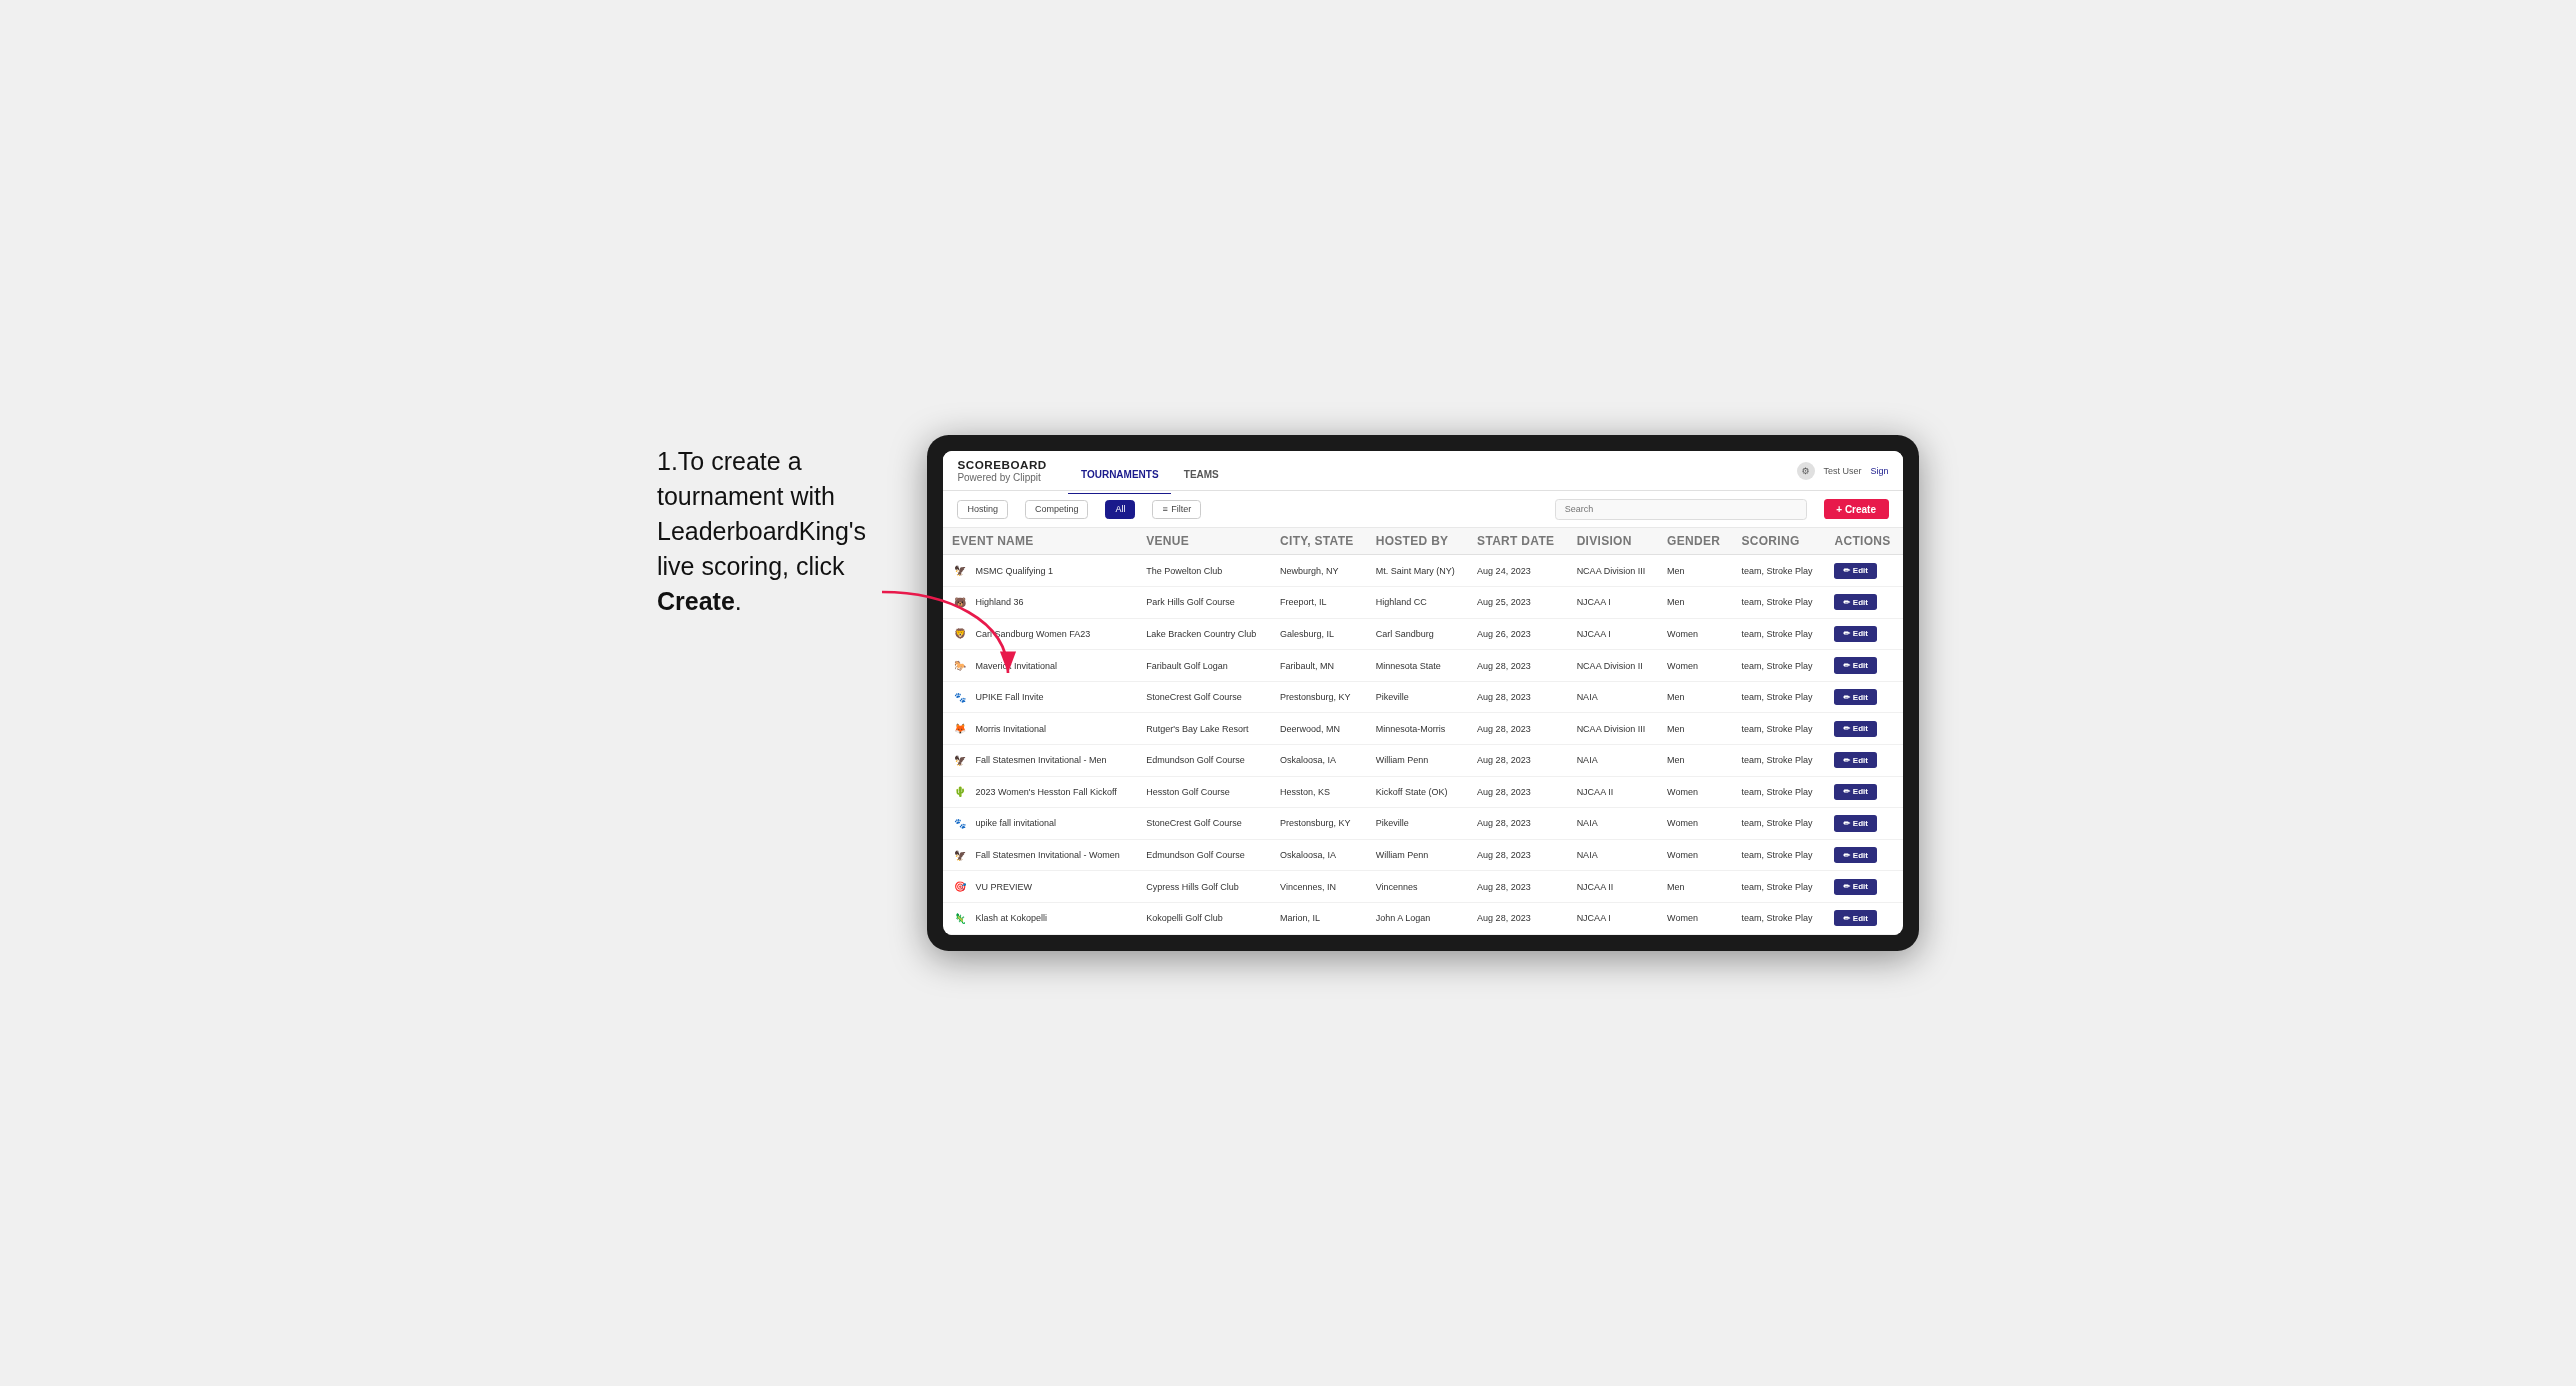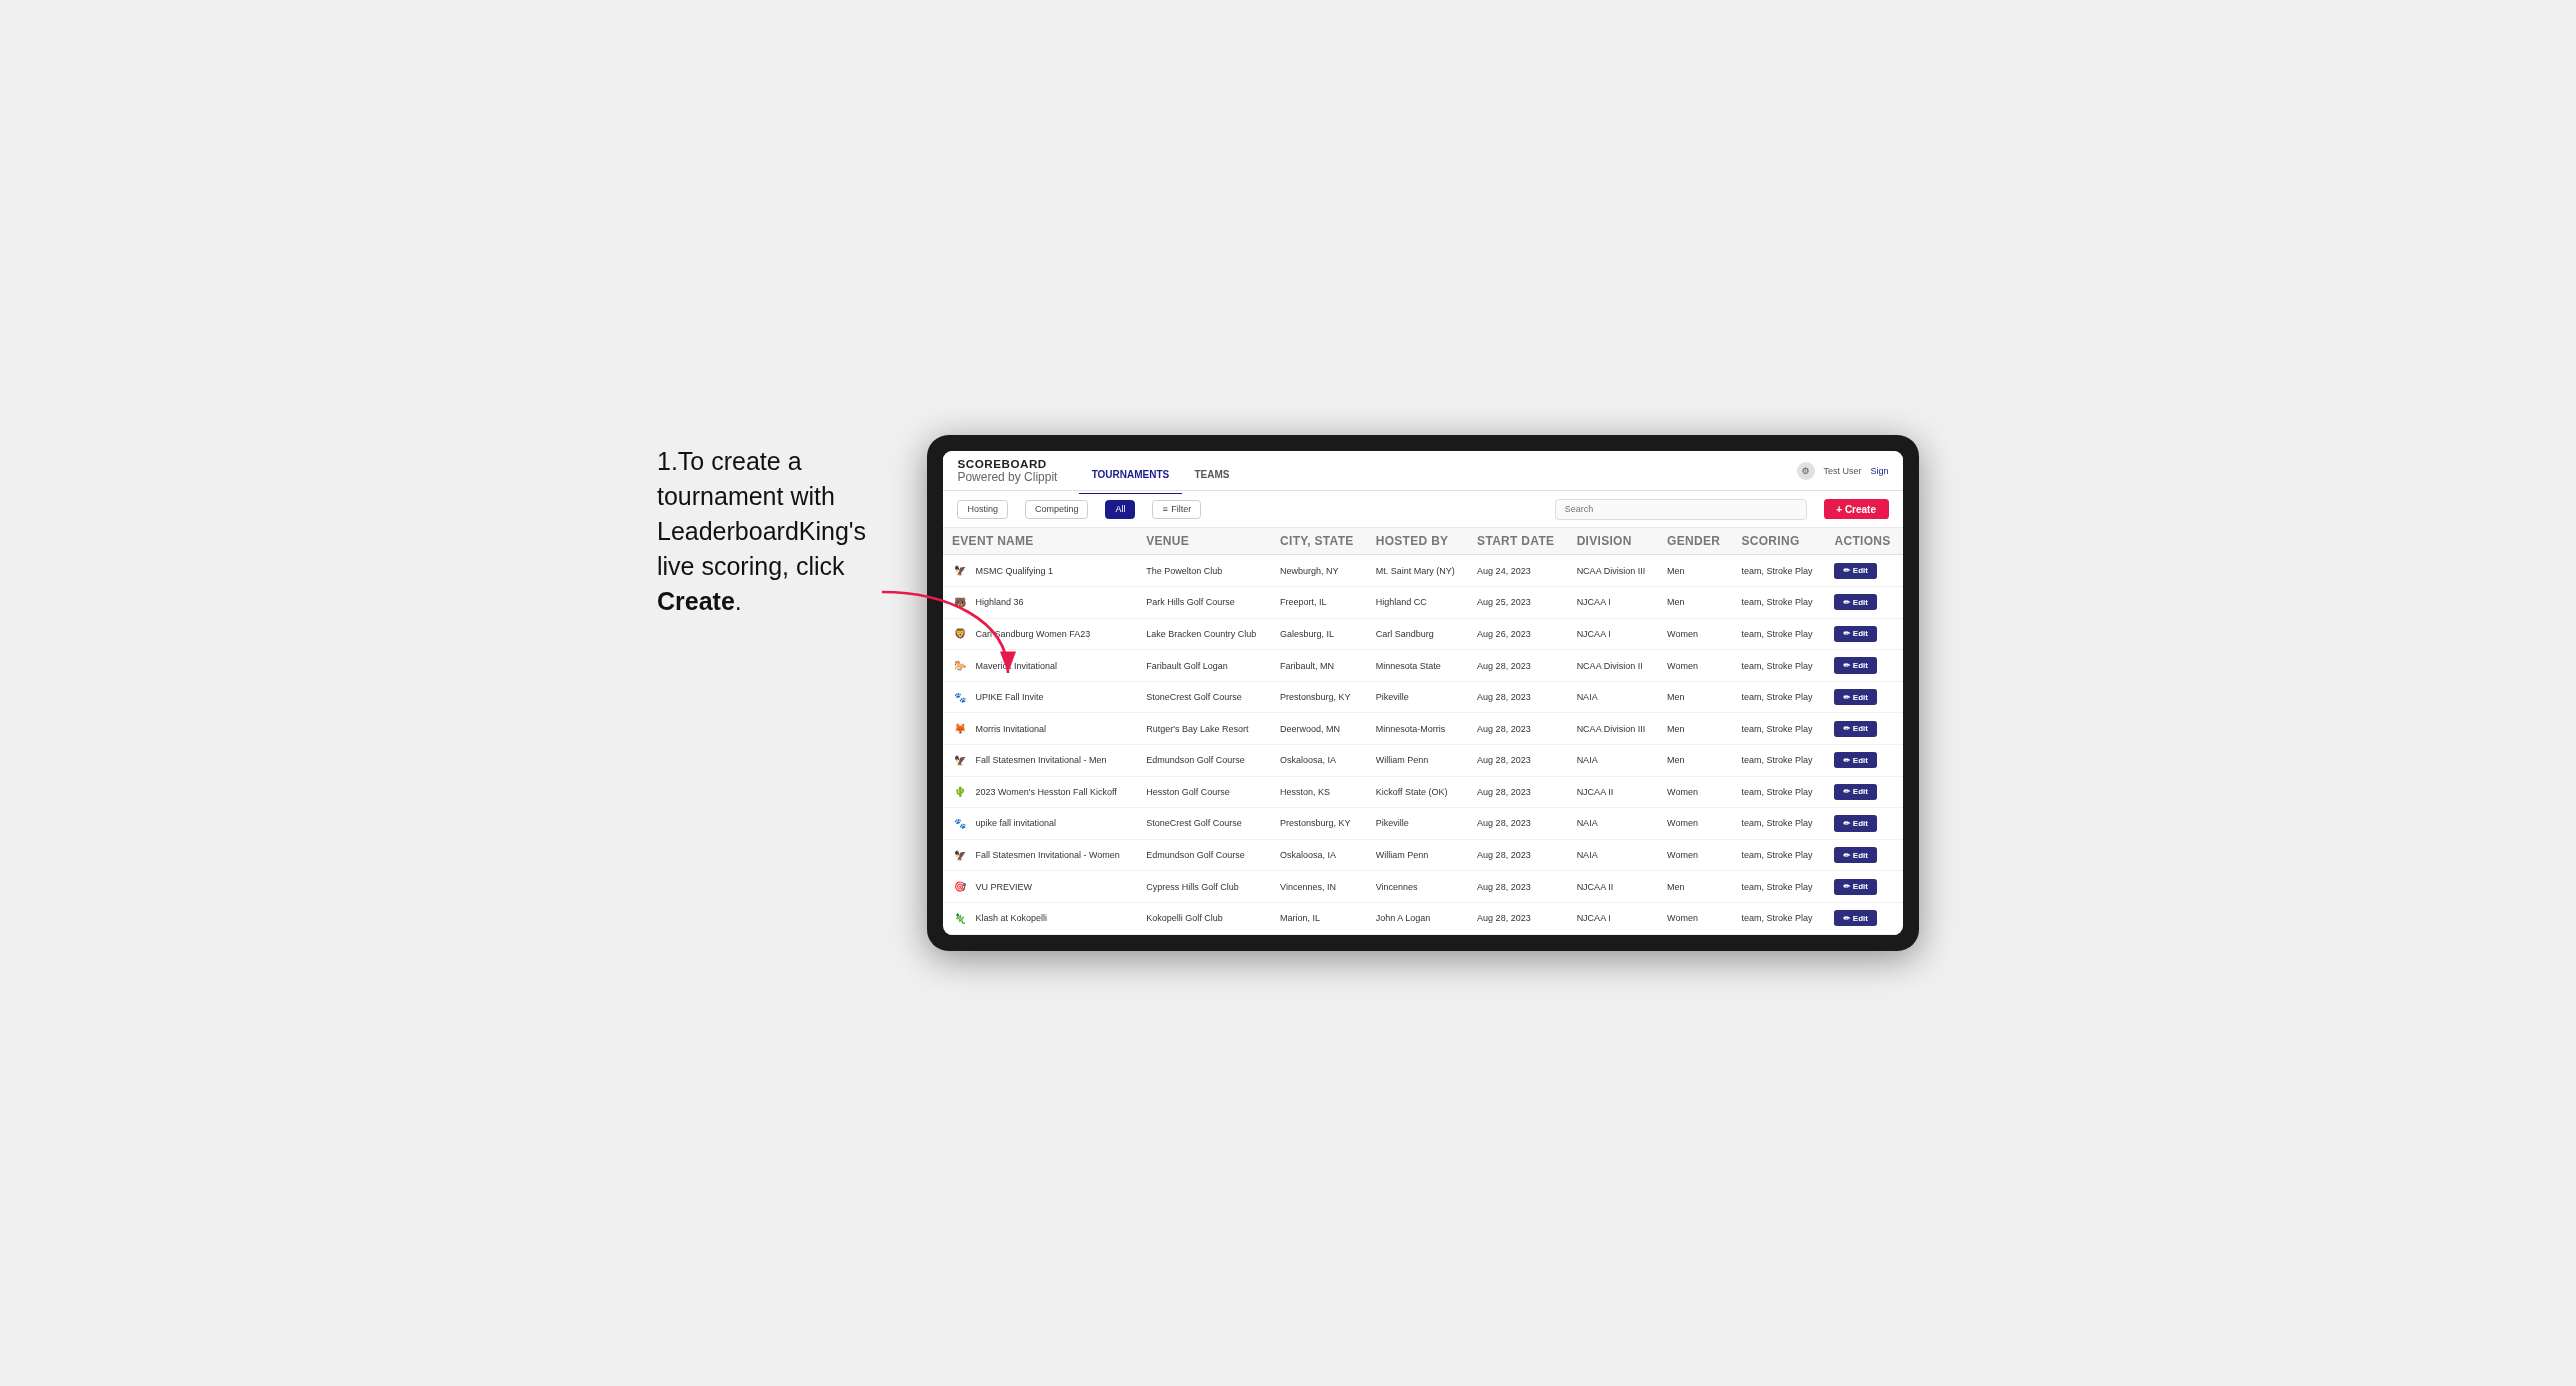--- a/index.html
+++ b/index.html
@@ -65,23 +65,22 @@
 
     .logo-title {
       font-size: 11.7px;
       font-weight: 800;
       letter-spacing: 0.5px;
       color: #222;
       line-height: 1.1;
     }
 
     .logo-sub {
-      font-size: 12px;
+      font-size: 10px;
       color: #666;
-      text-align: center;
     }
 
     .nav-tabs {
       display: flex;
       gap: 0;
       height: 100%;
       margin-top: 8px;
     }
 
     .nav-tab {

